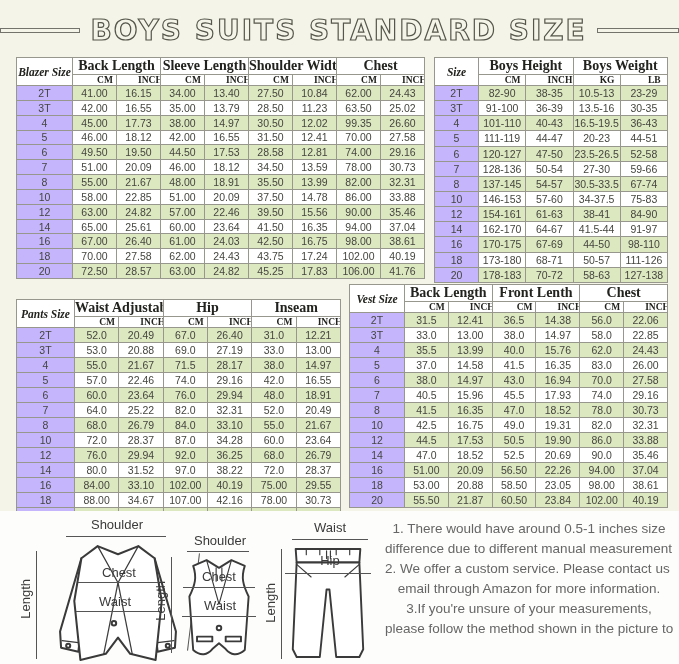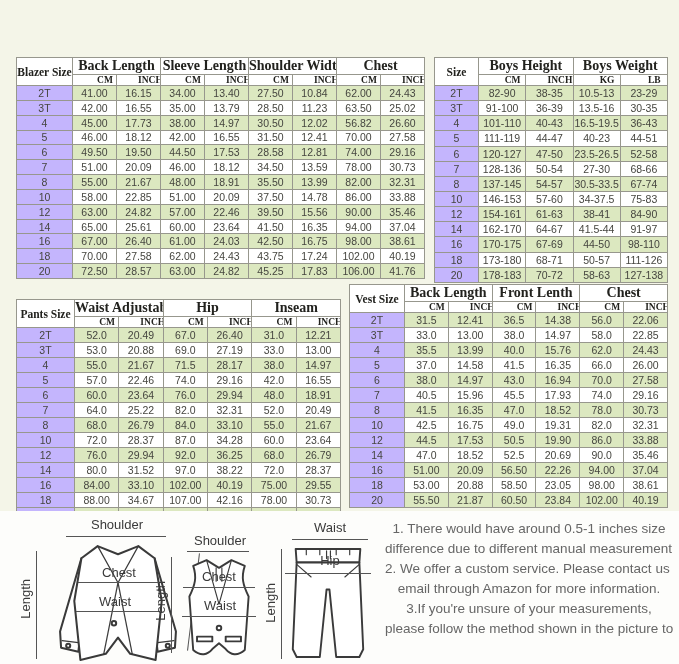--- a/index.html
+++ b/index.html
@@ -40,21 +40,21 @@
   .size-table th.group-h{
     font-family:"Liberation Serif", serif;font-weight:bold;font-size:14px;
     color:var(--header-text);background:#fff;
   }
   .size-table th.unit-h{
     font-family:"Liberation Serif", serif;font-weight:bold;font-size:9.5px;
     color:var(--header-text);background:#fff;padding-left:21px;
   }
   .size-table th.size-h{
     font-family:"Liberation Serif", serif;font-weight:bold;font-size:11.5px;
-    color:var(--header-text);background:#fff;
+    color:var(--header-text);background:#fff;font-style:italic;
   }
   .size-table td.size-c{
     font-size:10.5px;color:var(--cell-text);background:#c4b5fd;
   }
   .size-table td.val-c{
     font-size:10.5px;color:var(--cell-text);background:#fff;
   }
   .size-table td.val-c.alt{background:var(--row-highlight);}
   #tbl-blazer{left:16px;top:57px;width:409px;height:222px;}
   #tbl-hw{left:434px;top:57px;width:234px;height:226px;}
@@ -83,20 +83,25 @@
   .diagram-svg path,.diagram-svg line,.diagram-svg rect,.diagram-svg circle{
     stroke:var(--diagram-ink);stroke-width:2;fill:#fff;stroke-linejoin:round;stroke-linecap:round;
   }
   .diagram-svg .thin{stroke-width:1.2;fill:none;}
 </style>
 </head>
 <body>
 
 <div class="page">
 
+  <div class="title-row">
+    <div class="title-rule left"></div>
+    <h1 class="title">BOYS SUITS STANDARD SIZE</h1>
+    <div class="title-rule right"></div>
+  </div>
 
   <div class="tbl-wrap" id="tbl-blazer">
     <table class="size-table t-blazer">
         <thead>
           <tr>
             <th rowspan="2" class="size-h">Blazer Size</th>
             <th colspan="2" class="group-h">Back Length</th>
             <th colspan="2" class="group-h">Sleeve Length</th>
             <th colspan="2" class="group-h">Shoulder Width</th>
             <th colspan="2" class="group-h">Chest</th>
@@ -136,21 +141,21 @@
             <td class="val-c">25.02</td>
           </tr>
           <tr>
             <td class="size-c">4</td>
             <td class="val-c alt">45.00</td>
             <td class="val-c alt">17.73</td>
             <td class="val-c alt">38.00</td>
             <td class="val-c alt">14.97</td>
             <td class="val-c alt">30.50</td>
             <td class="val-c alt">12.02</td>
-            <td class="val-c alt">56.82</td>
+            <td class="val-c alt">99.35</td>
             <td class="val-c alt">26.60</td>
           </tr>
           <tr>
             <td class="size-c">5</td>
             <td class="val-c">46.00</td>
             <td class="val-c">18.12</td>
             <td class="val-c">42.00</td>
             <td class="val-c">16.55</td>
             <td class="val-c">31.50</td>
             <td class="val-c">12.41</td>
@@ -293,36 +298,36 @@
             <td class="size-c">4</td>
             <td class="val-c alt">101-110</td>
             <td class="val-c alt">40-43</td>
             <td class="val-c alt">16.5-19.5</td>
             <td class="val-c alt">36-43</td>
           </tr>
           <tr>
             <td class="size-c">5</td>
             <td class="val-c">111-119</td>
             <td class="val-c">44-47</td>
-            <td class="val-c">40-23</td>
+            <td class="val-c">20-23</td>
             <td class="val-c">44-51</td>
           </tr>
           <tr>
             <td class="size-c">6</td>
             <td class="val-c alt">120-127</td>
             <td class="val-c alt">47-50</td>
             <td class="val-c alt">23.5-26.5</td>
             <td class="val-c alt">52-58</td>
           </tr>
           <tr>
             <td class="size-c">7</td>
             <td class="val-c">128-136</td>
             <td class="val-c">50-54</td>
             <td class="val-c">27-30</td>
-            <td class="val-c">68-66</td>
+            <td class="val-c">59-66</td>
           </tr>
           <tr>
             <td class="size-c">8</td>
             <td class="val-c alt">137-145</td>
             <td class="val-c alt">54-57</td>
             <td class="val-c alt">30.5-33.5</td>
             <td class="val-c alt">67-74</td>
           </tr>
           <tr>
             <td class="size-c">10</td>
@@ -553,21 +558,21 @@
             <td class="val-c alt">15.76</td>
             <td class="val-c alt">62.0</td>
             <td class="val-c alt">24.43</td>
           </tr>
           <tr>
             <td class="size-c">5</td>
             <td class="val-c">37.0</td>
             <td class="val-c">14.58</td>
             <td class="val-c">41.5</td>
             <td class="val-c">16.35</td>
-            <td class="val-c">66.0</td>
+            <td class="val-c">83.0</td>
             <td class="val-c">26.00</td>
           </tr>
           <tr>
             <td class="size-c">6</td>
             <td class="val-c alt">38.0</td>
             <td class="val-c alt">14.97</td>
             <td class="val-c alt">43.0</td>
             <td class="val-c alt">16.94</td>
             <td class="val-c alt">70.0</td>
             <td class="val-c alt">27.58</td>

